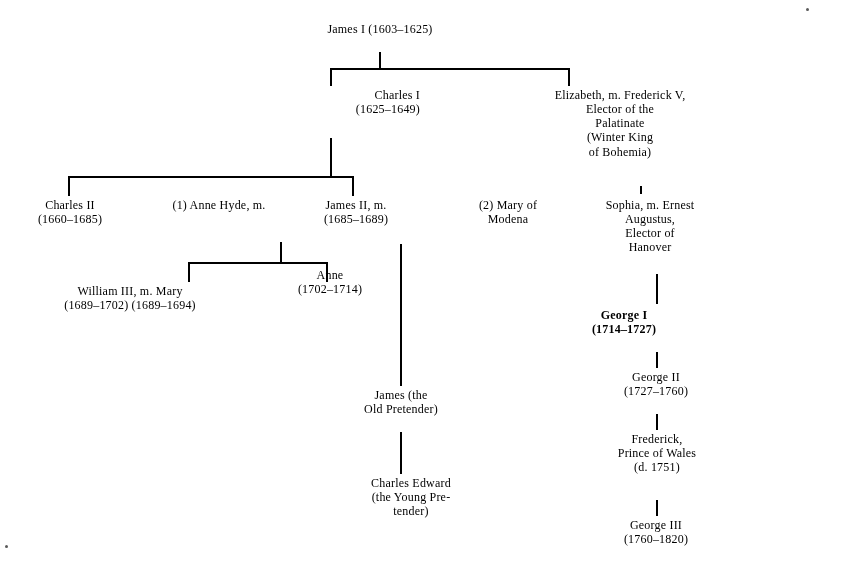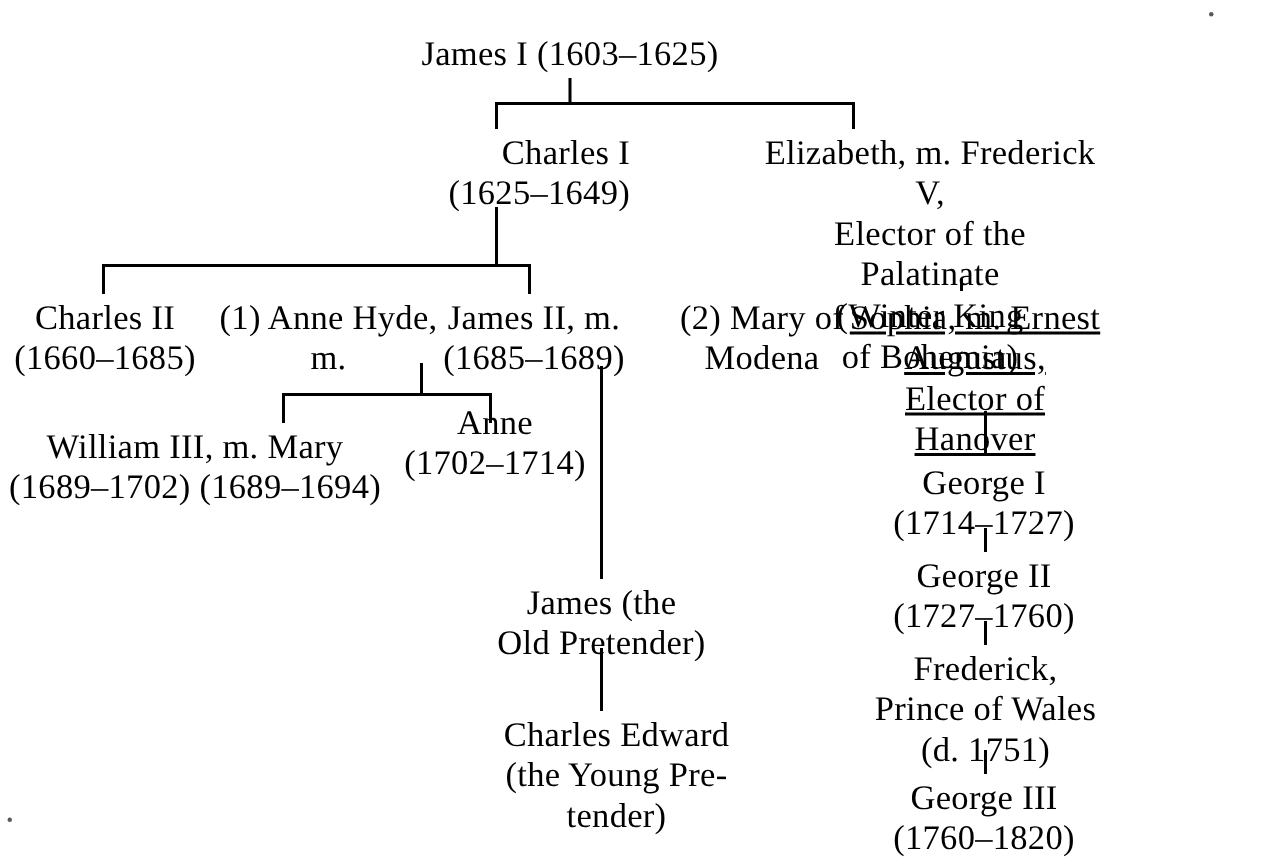--- a/index.html
+++ b/index.html
@@ -12,21 +12,21 @@
     width: 856px;
     height: 574px;
     background: #ffffff;
     font-family: "Liberation Serif", "DejaVu Serif", serif;
     color: #000000;
     overflow: hidden;
   }
   .node {
     position: absolute;
     text-align: center;
-    font-size: 23px;
+    font-size: 12px;
     line-height: 1.18;
     white-space: pre-line;
     letter-spacing: 0.2px;
   }
   .rule {
     position: absolute;
     background: #000000;
   }
   .h { height: 2px; }
   .v { width: 2px; }
@@ -61,32 +61,32 @@
 (1660–1685)</div>
 
   <div class="node" style="left:138px; top:198px; width:162px;">(1) Anne Hyde, m.</div>
 
   <div class="node" style="left:292px; top:198px; width:128px;">James II, m.
 (1685–1689)</div>
 
   <div class="node" style="left:438px; top:198px; width:140px;">(2) Mary of
 Modena</div>
 
-  <div class="node" style="left:552px; top:198px; width:196px;text-decoration:underline;">Sophia, m. Ernest
+  <div class="node" style="left:552px; top:198px; width:196px;">Sophia, m. Ernest
 Augustus,
 Elector of
 Hanover</div>
 
   <div class="node" style="left:2px; top:284px; width:256px;">William III, m. Mary
 (1689–1702)   (1689–1694)</div>
 
   <div class="node" style="left:260px; top:268px; width:140px;">Anne
 (1702–1714)</div>
 
-  <div class="node" style="left:576px; top:308px; width:160px;">George I
+  <div class="node" style="left:544px; top:308px; width:160px;font-weight:bold;">George I
 (1714–1727)</div>
 
   <div class="node" style="left:306px; top:388px; width:190px;">James (the
 Old Pretender)</div>
 
   <div class="node" style="left:576px; top:370px; width:160px;text-align:center;">George II
 (1727–1760)</div>
 
   <div class="node" style="left:562px; top:432px; width:190px;">Frederick,
 Prince of Wales

